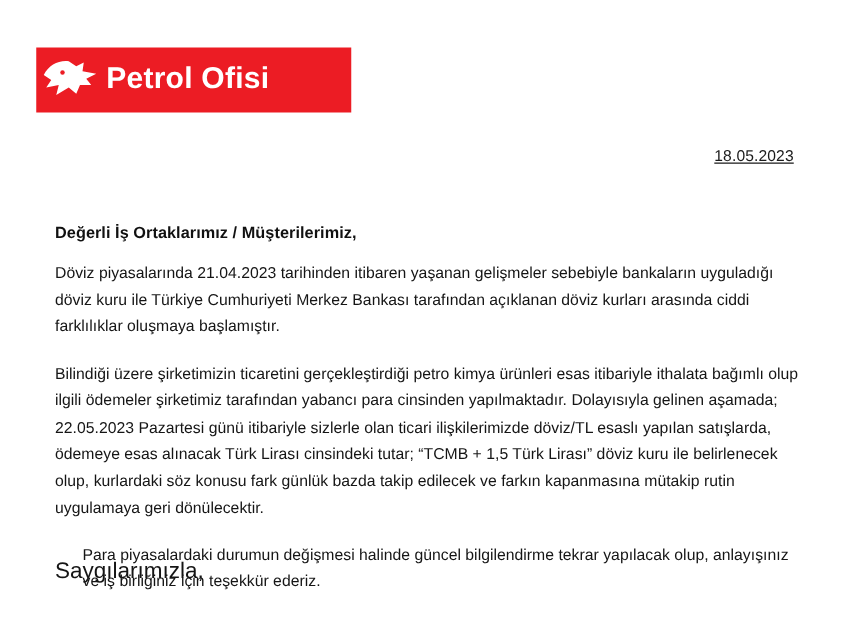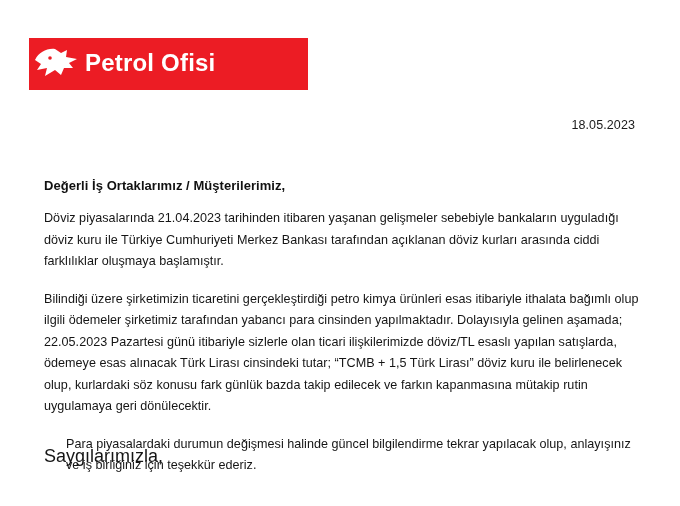--- a/index.html
+++ b/index.html
@@ -18,21 +18,21 @@
     width: 680px;
     height: 506px;
     background: #ffffff;
   }
 
   
   .header-band {
     position: absolute;
     left: 29px;
     top: 38px;
-    width: 279px;
+    width: 252px;
     height: 52px;
     background: #ec1c24;
     display: flex;
     align-items: center;
   }
   .logo-mark {
     width: 56px;
     height: 52px;
     flex: 0 0 auto;
     position: relative;
@@ -53,20 +53,21 @@
   }
 
   
   .doc-date {
     position: absolute;
     right: 45px;
     top: 118px;
     font-size: 12.5px;
     color: #1a1a1a;
     letter-spacing: 0.1px;
+    text-decoration: underline;
   }
 
   
   .salutation {
     position: absolute;
     left: 44px;
     top: 178px;
     font-size: 13px;
     color: #111111;
     font-weight: bold;

